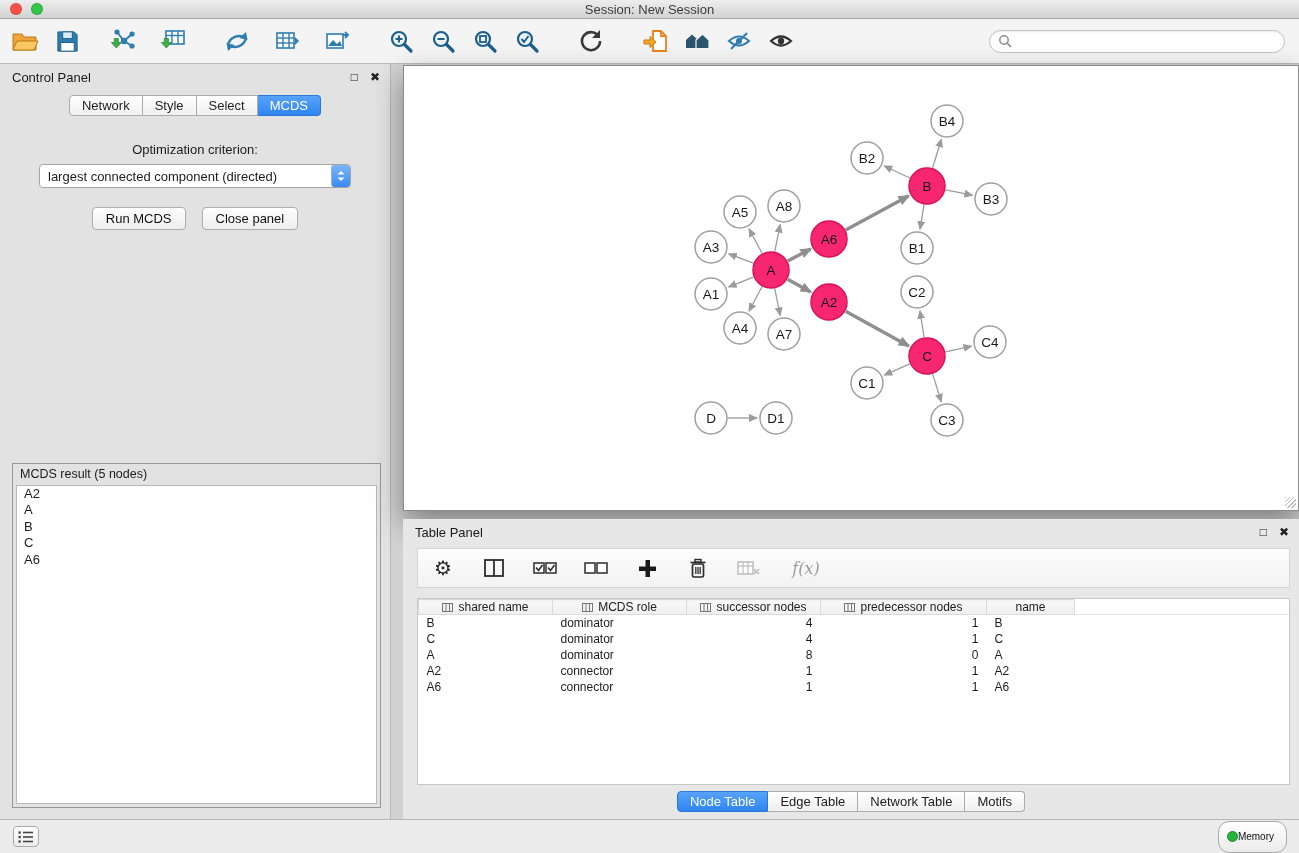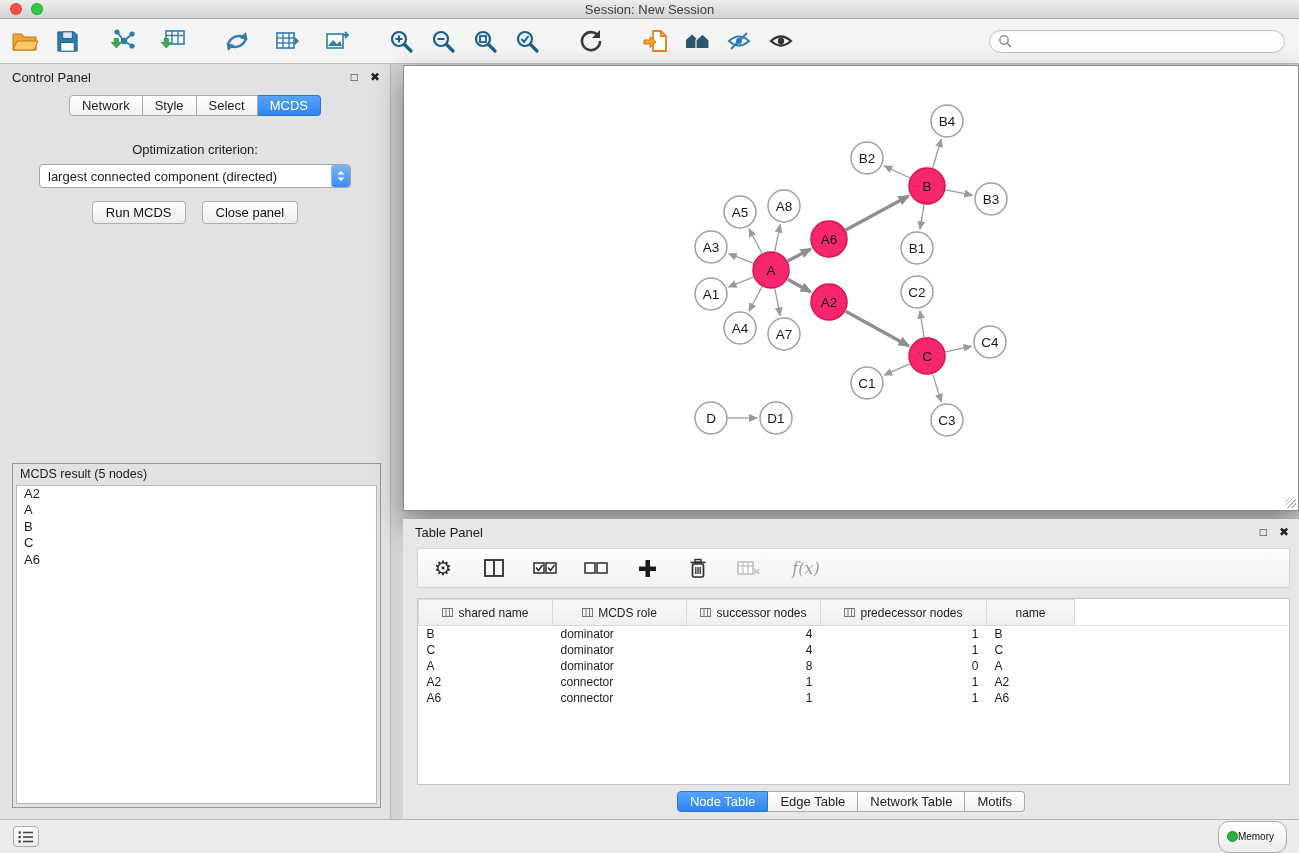--- a/index.html
+++ b/index.html
@@ -63,21 +63,21 @@
   .dropdown{
     width:312px; height:24px; margin:7px auto 0; background:#fff;
     border:1px solid #a5a5a5; border-radius:4px; display:flex; align-items:center; font-size:13px;
   }
   .dropdown .value{flex:1; padding-left:8px; white-space:nowrap; overflow:hidden;}
   .dropdown .stepper{
     width:19px; height:22px; margin-right:0px; border-radius:3px;
     background:linear-gradient(#7cb4fa,#3a8af3); display:flex; align-items:center; justify-content:center;
     border-left:1px solid #8fb8ec;
   }
-  .btn-row{display:flex; justify-content:center; gap:16px; margin-top:13px;}
+  .btn-row{display:flex; justify-content:center; gap:16px; margin-top:19px;}
   .btn{
     font-family:"Liberation Sans",sans-serif; font-size:13px; padding:3px 13px;
     background:linear-gradient(#ffffff,#ededed); border:1px solid #aeaeae; border-radius:4px; color:#111; cursor:default;
   }
   .result-box{position:absolute; left:12px; right:9px; top:399px; height:345px; border:1px solid #979797;}
   .result-title{font-size:12.5px; padding:3px 0 2px 7px;}
   .result-list{
     position:absolute; left:3px; right:3px; top:21px; bottom:3px;
     background:#fff; border:1px solid #b9b9b9; overflow:hidden; font-size:13px;
   }
@@ -116,21 +116,21 @@
   }
   .tp-toolbar .ticon{display:flex; align-items:center; justify-content:center; width:24px; height:24px;}
   .gear-glyph{font-size:20px; color:#2d2d2d; line-height:1;}
   .fx{font-family:"DejaVu Serif", serif; font-style:italic; font-size:16px; color:#9b9b9b;}
   .tp-table-wrap{
     position:absolute; left:14px; right:9px; top:79px; bottom:34px;
     background:#fff; border:1px solid #c6c6c6; overflow:hidden;
   }
   table.data{width:100%; border-collapse:collapse; font-size:12px;}
   table.data th{
-    height:26px; font-weight:normal; font-size:12px; color:#222;
+    height:15px; font-weight:normal; font-size:12px; color:#222;
     background:linear-gradient(#f8f8f8,#efefef); border:1px solid #dadada;
     white-space:nowrap;
   }
   table.data th .hwrap{display:flex; align-items:center; justify-content:center; gap:5px;}
   table.data th.filler{background:#fff; border:none; border-bottom:1px solid #e4e4e4;}
   table.data td{height:16px; padding:0 8px; white-space:nowrap;}
   td.c2{text-align:right; padding-right:9px;}
   td.c3{text-align:right; padding-right:44px;}
   td.c4{padding-left:16px;}
   .tp-tabs{position:absolute; bottom:7px; left:0; right:0; display:flex; justify-content:center;}

